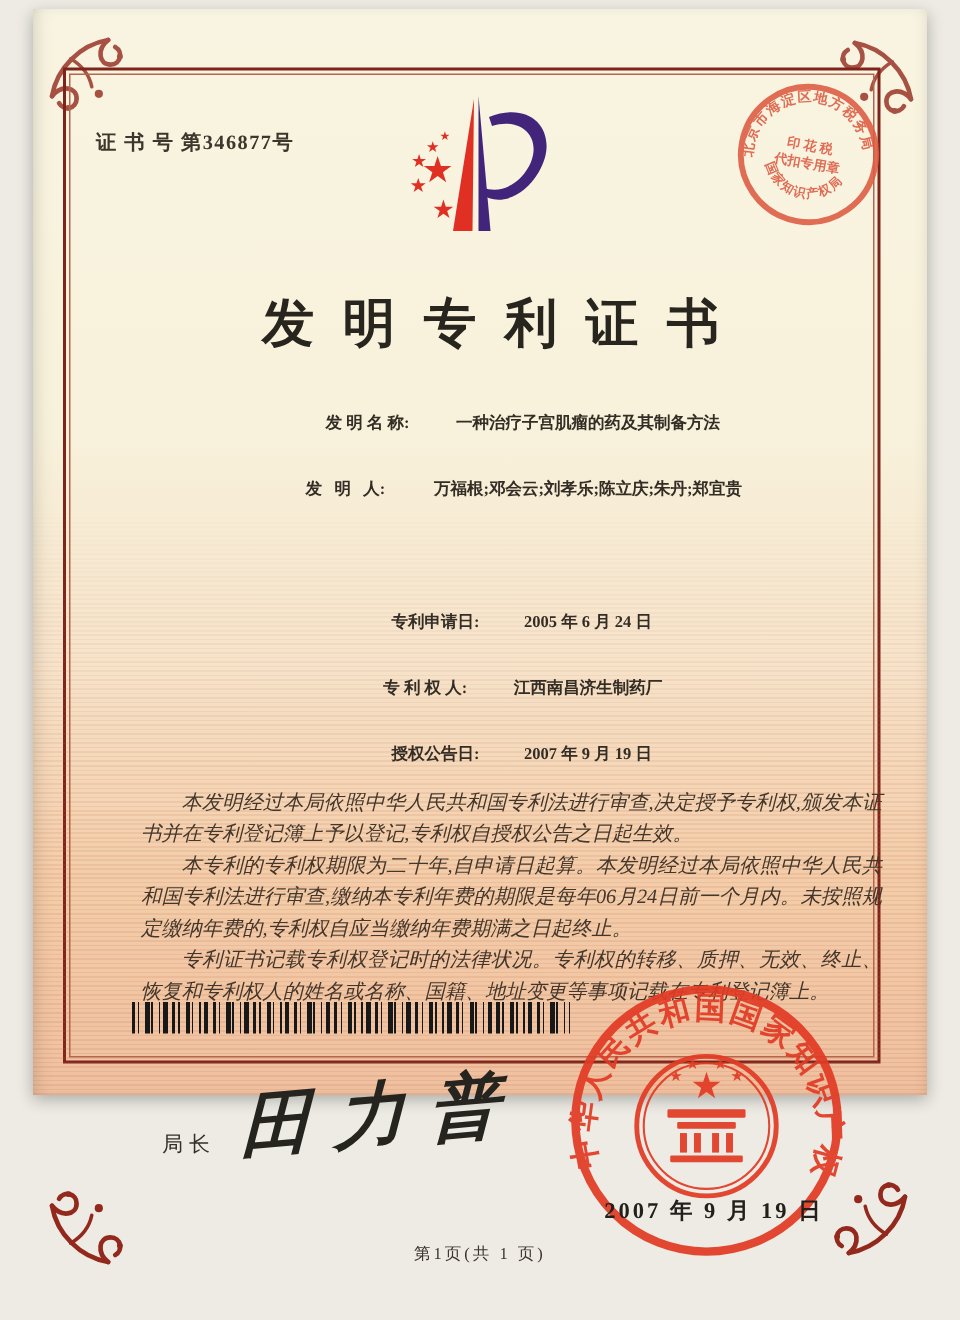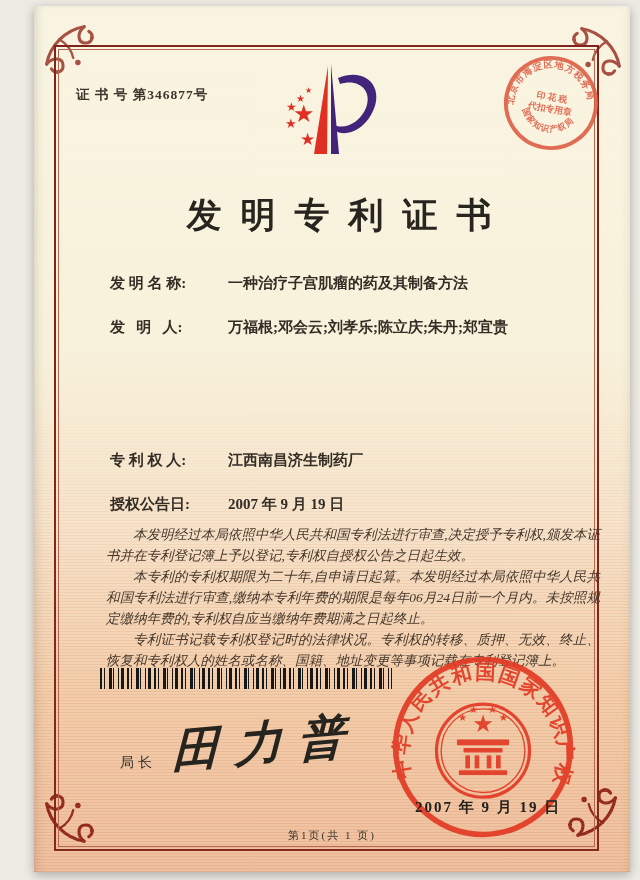--- a/index.html
+++ b/index.html
@@ -2,24 +2,23 @@
 <html><head>
 <meta charset="utf-8">
 <style>
   html,body{margin:0;padding:0;}
   body{
     width:640px;height:880px;overflow:hidden;
     background:#edebe4;
     font-family:"Liberation Serif","DejaVu Serif",serif;
   }
   .paper{
-    position:absolute;left:22px;top:6px;width:596px;height:866px;
+    position:absolute;left:22px;top:6px;width:596px;height:724px;
     background:linear-gradient(180deg,#f9f4e1 0%,#f8f2dc 38%,#f6e3ca 60%,#f3cda9 80%,#efc09f 100%);
     box-shadow:0 3px 10px rgba(0,0,0,.28), inset 8px 0 14px -10px rgba(0,0,0,.25), inset -6px 0 12px -9px rgba(0,0,0,.18);
-    margin-left:12px;
   }
   .texture{
     position:absolute;inset:0;pointer-events:none;
     background:repeating-linear-gradient(0deg,rgba(198,106,74,.16) 0 1px,transparent 1px 3px);
     -webkit-mask-image:linear-gradient(180deg,transparent 0 45%,rgba(0,0,0,.75) 68%,#000 100%);
     mask-image:linear-gradient(180deg,transparent 0 45%,rgba(0,0,0,.75) 68%,#000 100%);
   }
   .frame{position:absolute;left:20px;top:39px;right:31px;bottom:21px;border:2px solid #7e241a;pointer-events:none;}
   .frame::after{content:"";position:absolute;inset:2px;border:1px solid #b4674e;}
   .flourish{position:absolute;width:78px;height:78px;color:#93291d;}
@@ -27,21 +26,21 @@
   .fl-tl{left:8px;top:16px;opacity:.8;}
   .fl-tr{left:512px;top:18px;transform:scaleX(-1);opacity:.8;}
   .fl-bl{left:8px;top:762px;transform:scaleY(-1);}
   .fl-br{left:508px;top:756px;transform:scale(-1,-1);}
   .cert-no{position:absolute;left:42px;top:80px;font-size:13.5px;font-weight:bold;color:#3c362c;letter-spacing:1px;white-space:pre;}
   .logo{position:absolute;left:228px;top:46px;width:150px;height:128px;}
   .logo svg{position:absolute;inset:0;width:100%;height:100%;}
   .logo .st{position:absolute;color:#e03024;line-height:1;}
   .tax-stamp{position:absolute;left:468px;top:48px;width:98px;height:98px;transform:rotate(10deg);opacity:.88;}
   .title{position:absolute;left:0;top:186px;width:100%;text-align:center;font-size:35px;font-weight:bold;color:#28251f;letter-spacing:19px;padding-left:33px;box-sizing:border-box;}
-  .field{position:absolute;left:76px;width:470px;font-size:15px;font-weight:bold;color:#332d25;white-space:pre;}
+  .field{position:absolute;left:76px;width:470px;font-size:11px;font-weight:bold;color:#332d25;white-space:pre;text-align:center;}
   .field .lab{display:inline-block;min-width:118px;white-space:pre;}
   .f0{top:268px}.f1{top:312px}.f2{top:357px}.f3{top:401px}.f4{top:445px}.f5{top:489px}
   .bodytext{position:absolute;left:72px;top:518px;width:494px;font-size:13.5px;line-height:21px;color:#44362a;font-style:italic;text-align:justify;}
   .bodytext p{margin:0;text-indent:2em;}
   .barcode{
     position:absolute;left:66px;top:662px;width:292px;height:21px;
     background:repeating-linear-gradient(90deg,
       #181818 0 2px,transparent 2px 4px,#181818 4px 5px,transparent 5px 9px,
       #181818 9px 12px,transparent 12px 13px,#181818 13px 14px,transparent 14px 18px,
       #181818 18px 19px,transparent 19px 21px,#181818 21px 24px,transparent 24px 27px);
@@ -147,20 +146,21 @@
       </text>
       <text x="50" y="47" text-anchor="middle" font-size="9" fill="#dd5a41" font-weight="bold">印 花 税</text>
       <text x="50" y="59" text-anchor="middle" font-size="9" fill="#dd5a41" font-weight="bold">代扣专用章</text>
     </svg>
   </div>
 
   <div class="title">发明专利证书</div>
 
   <div class="field f0"><span class="lab">发 明 名 称:</span><span>一种治疗子宫肌瘤的药及其制备方法</span></div>
   <div class="field f1"><span class="lab">发   明   人:</span><span>万福根;邓会云;刘孝乐;陈立庆;朱丹;郑宜贵</span></div>
+  <div class="field f3"><span class="lab">专利申请日:</span><span>2005 年 6 月 24 日</span></div>
   <div class="field f4"><span class="lab">专 利 权 人:</span><span>江西南昌济生制药厂</span></div>
   <div class="field f5"><span class="lab">授权公告日:</span><span>2007 年 9 月 19 日</span></div>
 
   <div class="bodytext">
     <p>本发明经过本局依照中华人民共和国专利法进行审查,决定授予专利权,颁发本证书并在专利登记簿上予以登记,专利权自授权公告之日起生效。</p>
     <p>本专利的专利权期限为二十年,自申请日起算。本发明经过本局依照中华人民共和国专利法进行审查,缴纳本专利年费的期限是每年06月24日前一个月内。未按照规定缴纳年费的,专利权自应当缴纳年费期满之日起终止。</p>
     <p>专利证书记载专利权登记时的法律状况。专利权的转移、质押、无效、终止、恢复和专利权人的姓名或名称、国籍、地址变更等事项记载在专利登记簿上。</p>
   </div>
 
   <div class="barcode"></div>

